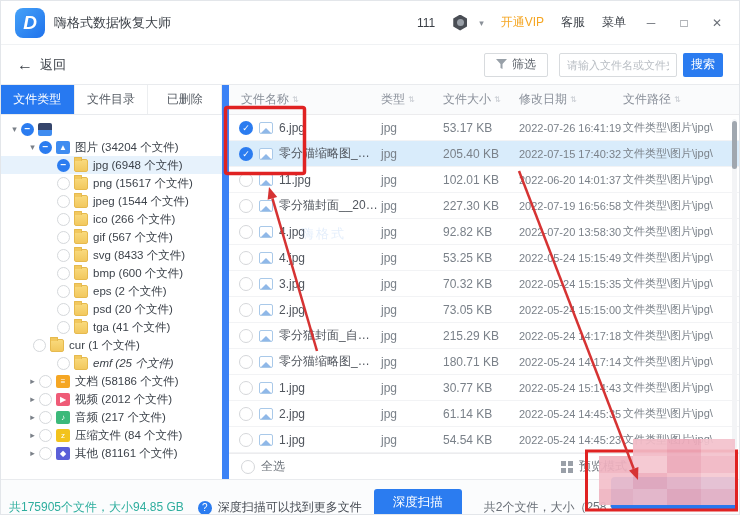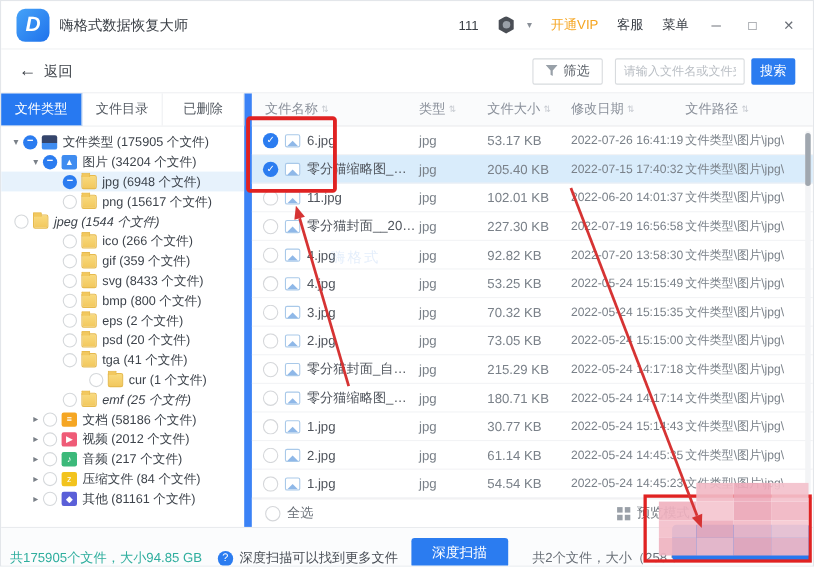--- a/index.html
+++ b/index.html
@@ -142,89 +142,88 @@
       <div class="tabs">
         <div class="tab active">文件类型</div>
         <div class="tab">文件目录</div>
         <div class="tab">已删除</div>
       </div>
       <div class="tree">
           <div class="tree-item" style="padding-left: 8px;">
             <span class="caret">▾</span>
             <span class="chk partial">−</span>
             <span class="ticon icon-file-type"></span>
-            <span class="tlabel">文件类型 (175905 个文件)</span>
           </div>
           <div class="tree-item" style="padding-left: 26px;">
             <span class="caret">▾</span>
             <span class="chk partial">−</span>
             <span class="ticon icon-image">▲</span>
             <span class="tlabel">图片 (34204 个文件)</span>
           </div>
           <div class="tree-item sel" style="padding-left: 44px;">
             <span class="caret"></span>
             <span class="chk partial">−</span>
             <span class="ticon icon-folder"></span>
             <span class="tlabel">jpg (6948 个文件)</span>
           </div>
           <div class="tree-item" style="padding-left: 44px;">
             <span class="caret"></span>
             <span class="chk none"></span>
             <span class="ticon icon-folder"></span>
             <span class="tlabel">png (15617 个文件)</span>
           </div>
-          <div class="tree-item" style=" font-style: italic;">
+          <div class="tree-item" style="padding-left: 44px;">
             <span class="caret"></span>
             <span class="chk none"></span>
             <span class="ticon icon-folder"></span>
             <span class="tlabel">jpeg (1544 个文件)</span>
           </div>
           <div class="tree-item" style="padding-left: 44px;">
             <span class="caret"></span>
             <span class="chk none"></span>
             <span class="ticon icon-folder"></span>
             <span class="tlabel">ico (266 个文件)</span>
           </div>
           <div class="tree-item" style="padding-left: 44px;">
             <span class="caret"></span>
             <span class="chk none"></span>
             <span class="ticon icon-folder"></span>
-            <span class="tlabel">gif (359 个文件)</span>
+            <span class="tlabel">gif (567 个文件)</span>
           </div>
           <div class="tree-item" style="padding-left: 44px;">
             <span class="caret"></span>
             <span class="chk none"></span>
             <span class="ticon icon-folder"></span>
             <span class="tlabel">svg (8433 个文件)</span>
           </div>
           <div class="tree-item" style="padding-left: 44px;">
             <span class="caret"></span>
             <span class="chk none"></span>
             <span class="ticon icon-folder"></span>
-            <span class="tlabel">bmp (800 个文件)</span>
+            <span class="tlabel">bmp (600 个文件)</span>
           </div>
           <div class="tree-item" style="padding-left: 44px;">
             <span class="caret"></span>
             <span class="chk none"></span>
             <span class="ticon icon-folder"></span>
             <span class="tlabel">eps (2 个文件)</span>
           </div>
           <div class="tree-item" style="padding-left: 44px;">
             <span class="caret"></span>
             <span class="chk none"></span>
             <span class="ticon icon-folder"></span>
             <span class="tlabel">psd (20 个文件)</span>
           </div>
           <div class="tree-item" style="padding-left: 44px;">
             <span class="caret"></span>
             <span class="chk none"></span>
             <span class="ticon icon-folder"></span>
             <span class="tlabel">tga (41 个文件)</span>
           </div>
-          <div class="tree-item" style="padding-left: 68px; text-align: center;">
+          <div class="tree-item" style="padding-left: 20px; text-align: center;">
             <span class="caret"></span>
             <span class="chk none"></span>
             <span class="ticon icon-folder"></span>
             <span class="tlabel">cur (1 个文件)</span>
           </div>
           <div class="tree-item" style="padding-left: 44px; font-style: italic;">
             <span class="caret"></span>
             <span class="chk none"></span>
             <span class="ticon icon-folder"></span>
             <span class="tlabel">emf (25 个文件)</span>

